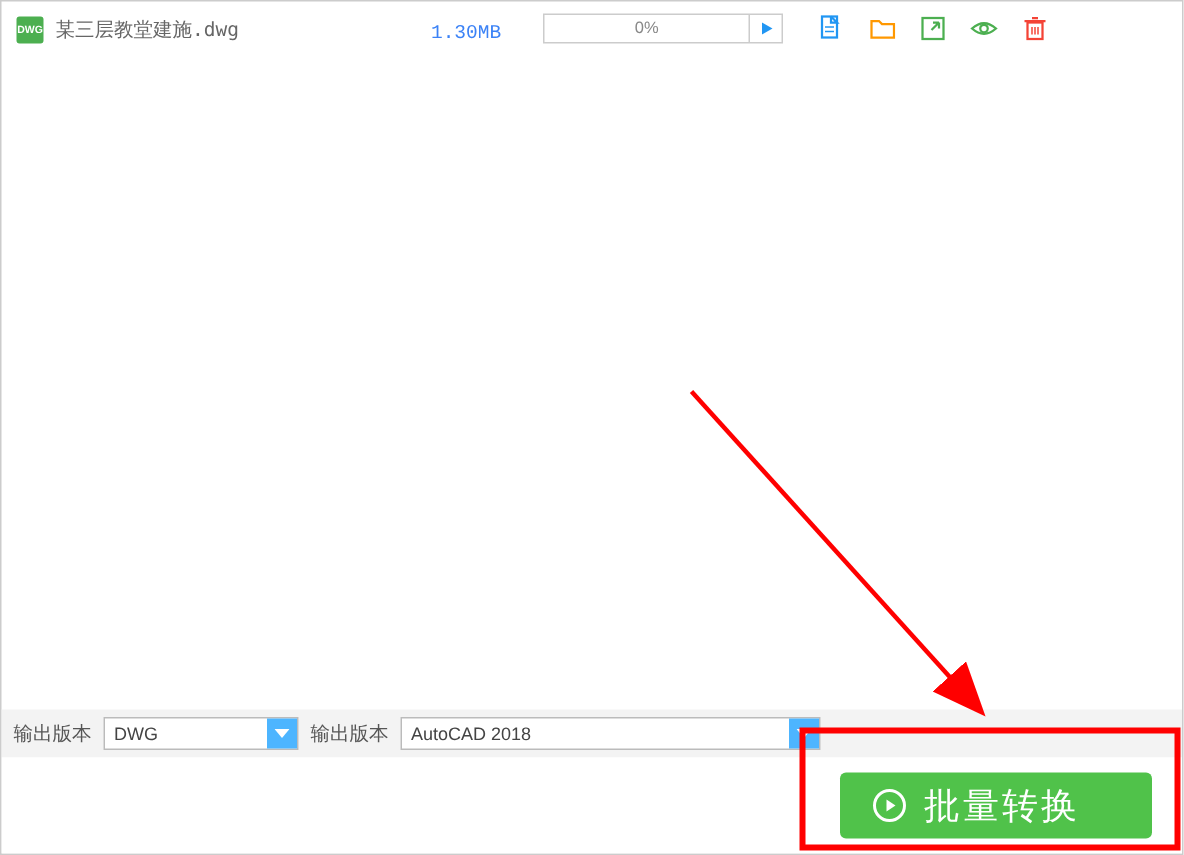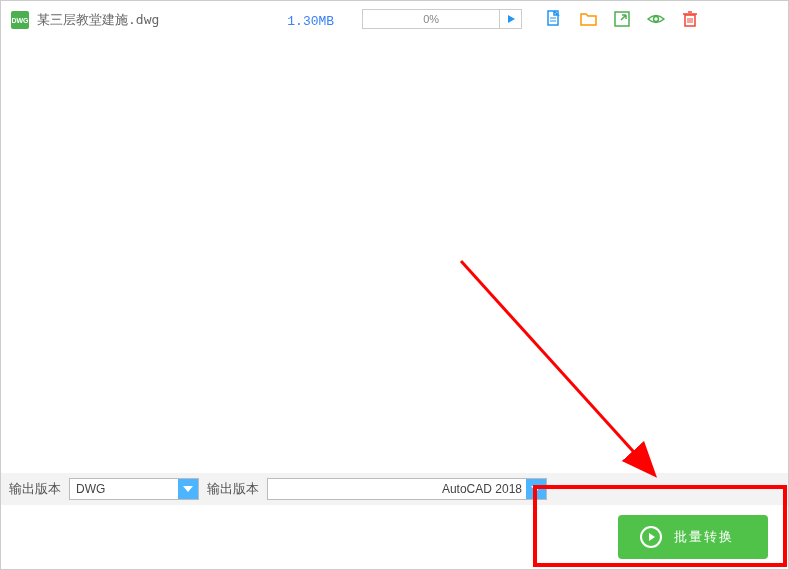--- a/index.html
+++ b/index.html
@@ -113,40 +113,40 @@
       top: 0;
       bottom: 0;
       width: 20px;
       background: #4db5ff;
       display: flex;
       align-items: center;
       justify-content: center;
     }
     .select-box .caret svg { display: block; }
     .sel-type { width: 130px; }
-    .sel-ver { width: 280px; justify-content: flex-end; }
+    .sel-ver { width: 280px; }
     .footer-area {
       position: absolute;
       left: 0;
       right: 0;
       bottom: 0;
       height: 64px;
       background: #fff;
       display: flex;
       justify-content: flex-end;
       align-items: center;
       padding-right: 20px;
     }
     .convert-btn {
       background: #50c24a;
       color: #fff;
       border: none;
       height: 44px;
-      padding: 0 34px 0 22px;
-      font-size: 13px;
+      padding: 0 48px 0 22px;
+      font-size: 24px;
       border-radius: 4px;
       display: flex;
       align-items: center;
       gap: 12px;
       cursor: pointer;
       letter-spacing: 2px;
     }
     .convert-btn .circle-play {
       width: 22px;
       height: 22px;

